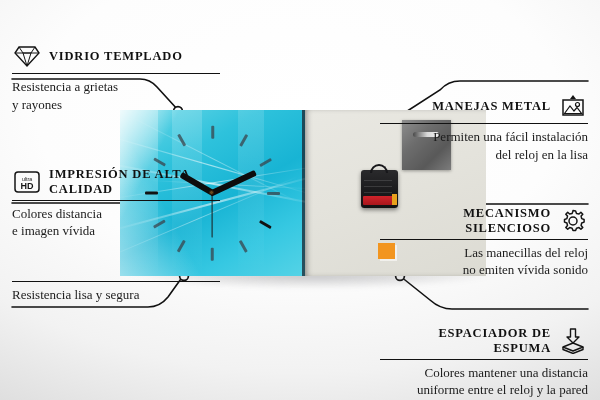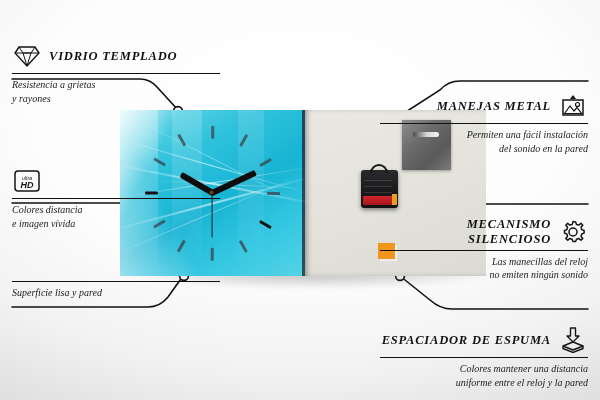--- a/index.html
+++ b/index.html
@@ -9,21 +9,20 @@
     background: #f4f4f4;
   }
   #stage {
     position: relative;
     width: 600px;
     height: 400px;
     background:
       radial-gradient(ellipse 115% 105% at 50% 28%,
         #ffffff 0%, #fdfdfd 38%, #f2f2f2 62%, #dedede 82%, #bcbcbc 100%);
     overflow: hidden;
-    font-style: italic;
   }
 
   
   #wires { position: absolute; inset: 0; width: 600px; height: 400px; }
 
   
   .panel-wrap {
     position: absolute;
     left: 120px; top: 110px;
     width: 366px; height: 166px;
@@ -150,21 +149,21 @@
     letter-spacing: .8px;
     line-height: 1.18;
     color: #111111;
     text-transform: uppercase;
   }
   .rule {
     height: 1.4px; background: #111111; margin-top: 3px; width: 100%;
   }
   .desc {
     font-family: "Liberation Serif", serif;
-    font-size: 10px;
+    font-size: 13px;
     line-height: 1.35;
     color: #1b1b1b;
     margin-top: 4px;
     white-space: pre-line;
   }
 </style>
 </head>
 <body>
 
 <div id="stage">
@@ -262,63 +261,65 @@
 
   <div class="callout left" style="left:12px; top:167px;">
     <div class="head">
       <span class="ico">
         <svg width="28" height="24" viewBox="0 0 28 24">
           <rect x="2" y="2" width="24" height="20" rx="3" fill="none" stroke="#141414" stroke-width="1.5"></rect>
           <text x="14" y="10.5" text-anchor="middle" font-family="Liberation Sans, sans-serif" font-size="5.2" fill="#141414">ultra</text>
           <text x="14" y="19" text-anchor="middle" font-family="Liberation Sans, sans-serif" font-size="9" font-weight="bold" fill="#141414">HD</text>
         </svg>
       </span>
+      <span class="title">IMPRESIÓN DE
+ALTA CALIDAD</span>
     </div>
     <div class="rule"></div>
     <div class="desc">Colores distancia
 e imagen vívida</div>
   </div>
 
   <div class="callout left" style="left:12px; top:278px;">
     <div class="rule"></div>
-    <div class="desc">Superficie lisa y pared</div>
+    <div class="desc">Resistencia lisa y segura</div>
   </div>
 
   <div class="callout right" style="left:380px; top:44px;">
     <div class="head">
       <span class="ico">
         <svg width="28" height="25" viewBox="0 0 28 25">
           <path d="M14 1 L11 5 L17 5 Z" fill="#141414"></path>
           <rect x="4" y="6" width="20" height="15" fill="none" stroke="#141414" stroke-width="1.5"></rect>
           <path d="M5.5 19.5 L11 12 L15 17 L18 13.5 L22.5 19.5 Z" fill="none" stroke="#141414" stroke-width="1.2"></path>
           <circle cx="18.5" cy="10.5" r="2" fill="none" stroke="#141414" stroke-width="1.2"></circle>
         </svg>
       </span>
       <span class="title">MANEJAS
 METAL</span>
     </div>
     <div class="rule"></div>
     <div class="desc">Permiten una fácil instalación
-del sonido en la pared</div>
-  </div>
-
-  <div class="callout right" style="left:380px; top:169px;">
+del reloj en la lisa</div>
+  </div>
+
+  <div class="callout right" style="left:380px; top:158px;">
     <div class="head">
       <span class="ico">
         <svg width="26" height="26" viewBox="0 0 26 26">
           <path d="M13 2.5 l2.6 .5 .9 2.4 2.5 .6 1.9-1.7 1.9 1.9 -1.7 1.9 .6 2.5 2.4 .9 0 2.6 -2.4 .9 -.6 2.5 1.7 1.9 -1.9 1.9 -1.9-1.7 -2.5 .6 -.9 2.4 -2.6 0 -.9-2.4 -2.5-.6 -1.9 1.7 -1.9-1.9 1.7-1.9 -.6-2.5 -2.4-.9 0-2.6 2.4-.9 .6-2.5 -1.7-1.9 1.9-1.9 1.9 1.7 2.5-.6 .9-2.4 z" fill="none" stroke="#141414" stroke-width="1.5" stroke-linejoin="round"></path>
           <circle cx="13" cy="13" r="4" fill="none" stroke="#141414" stroke-width="1.5"></circle>
         </svg>
       </span>
       <span class="title">MECANISMO
 SILENCIOSO</span>
     </div>
     <div class="rule"></div>
     <div class="desc">Las manecillas del reloj
-no emiten ningún sonido</div>
+no emiten vívida sonido</div>
   </div>
 
   <div class="callout right" style="left:380px; top:278px;">
     <div class="head">
       <span class="ico">
         <svg width="28" height="26" viewBox="0 0 28 26">
           <path d="M11.5 1 L16.5 1 L16.5 9 L20 9 L14 15 L8 9 L11.5 9 Z" fill="none" stroke="#141414" stroke-width="1.4" stroke-linejoin="round"></path>
           <path d="M14 15 L24 19 L14 23 L4 19 Z" fill="none" stroke="#141414" stroke-width="1.4" stroke-linejoin="round"></path>
           <path d="M4 19 L4 21.5 L14 25.5 L24 21.5 L24 19" fill="none" stroke="#141414" stroke-width="1.4" stroke-linejoin="round"></path>
         </svg>

